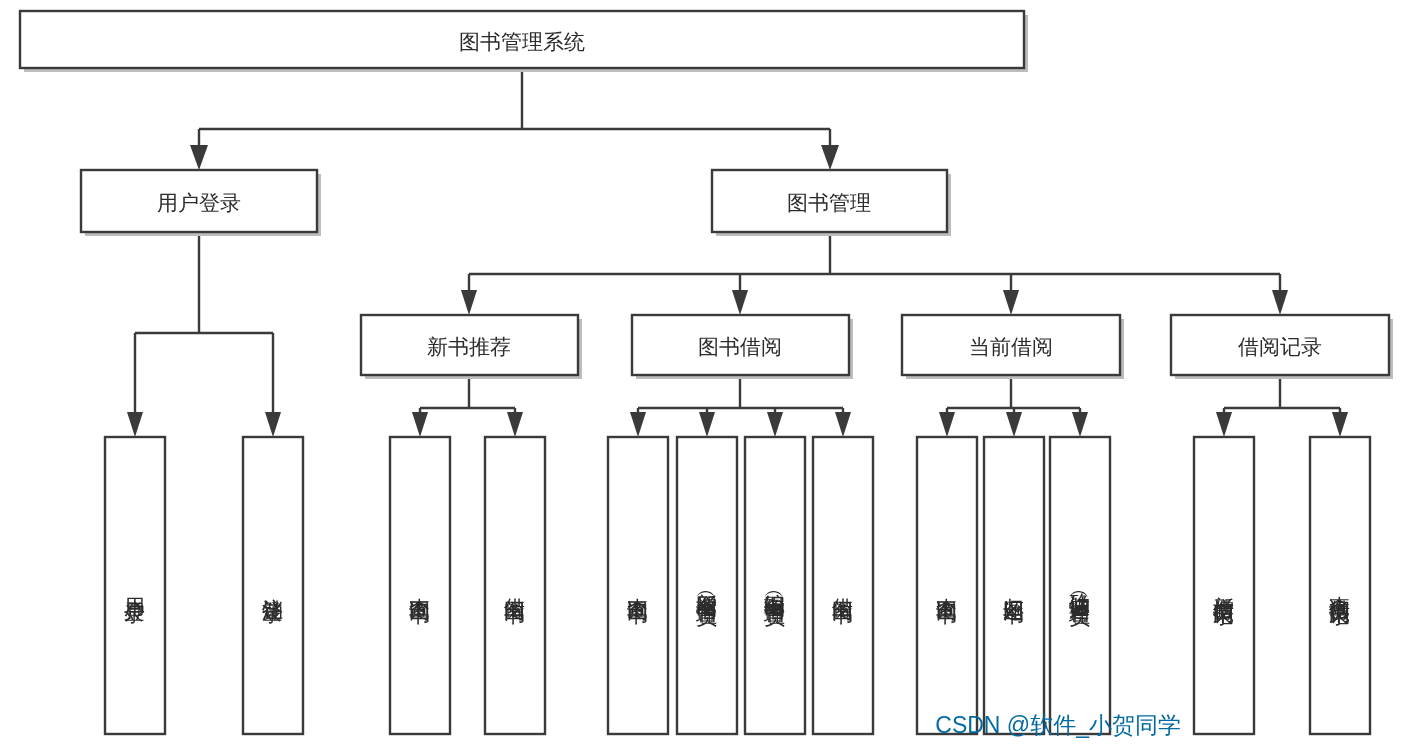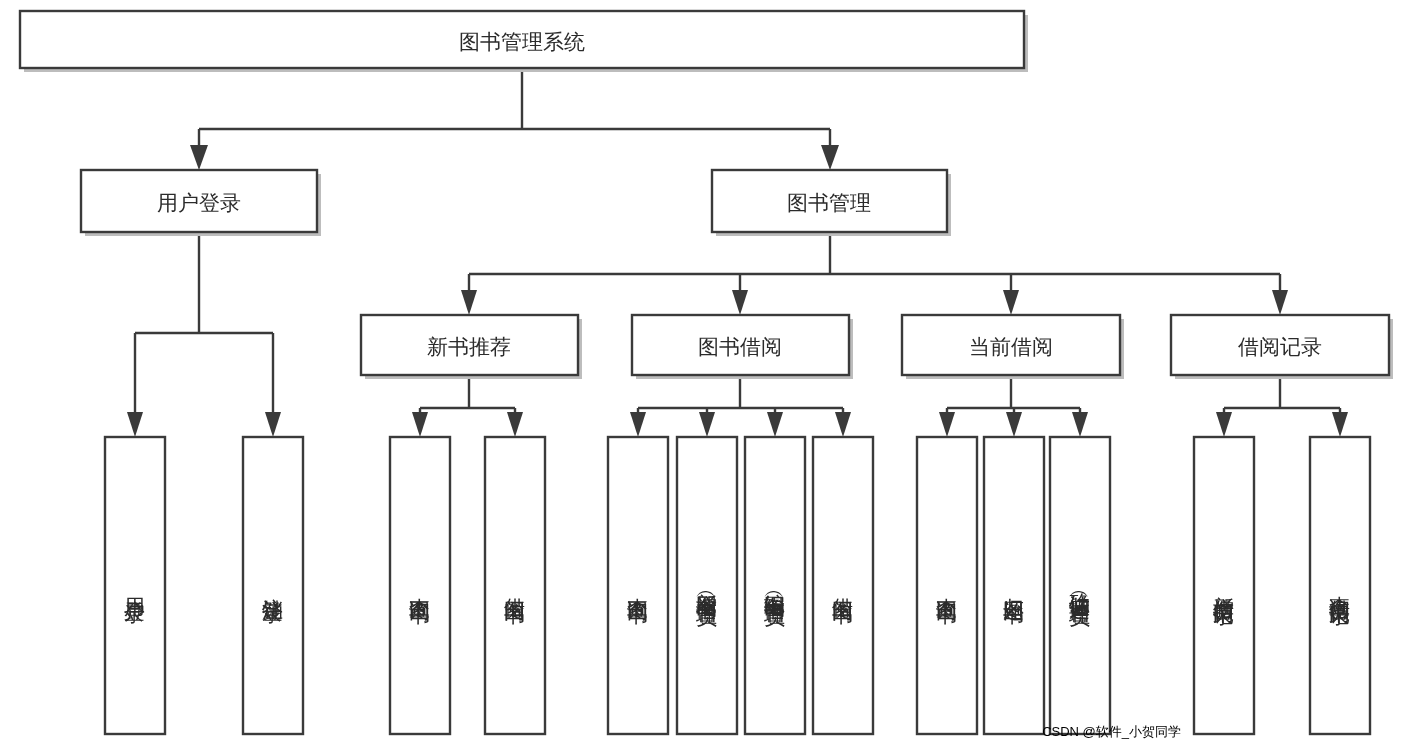--- a/index.html
+++ b/index.html
@@ -59,22 +59,22 @@
     writing-mode: vertical-rl;
     text-orientation: upright;
     text-anchor: middle;
     letter-spacing: 2px;
   }
   .watermark {
     position: absolute;
     right: 8px;
     bottom: 6px;
     font-family: "Liberation Sans", "DejaVu Sans", sans-serif;
-    font-size: 13px;
-    color: #000000;
+    font-size: 23px;
+    color: #0369a1;
     white-space: nowrap;
     user-select: none;
   }
 </style>
 </head>
 <body>
 
 <div id="diagram-root">
   <svg class="diagram" viewBox="0 0 1405 747" xmlns="http://www.w3.org/2000/svg">
 

